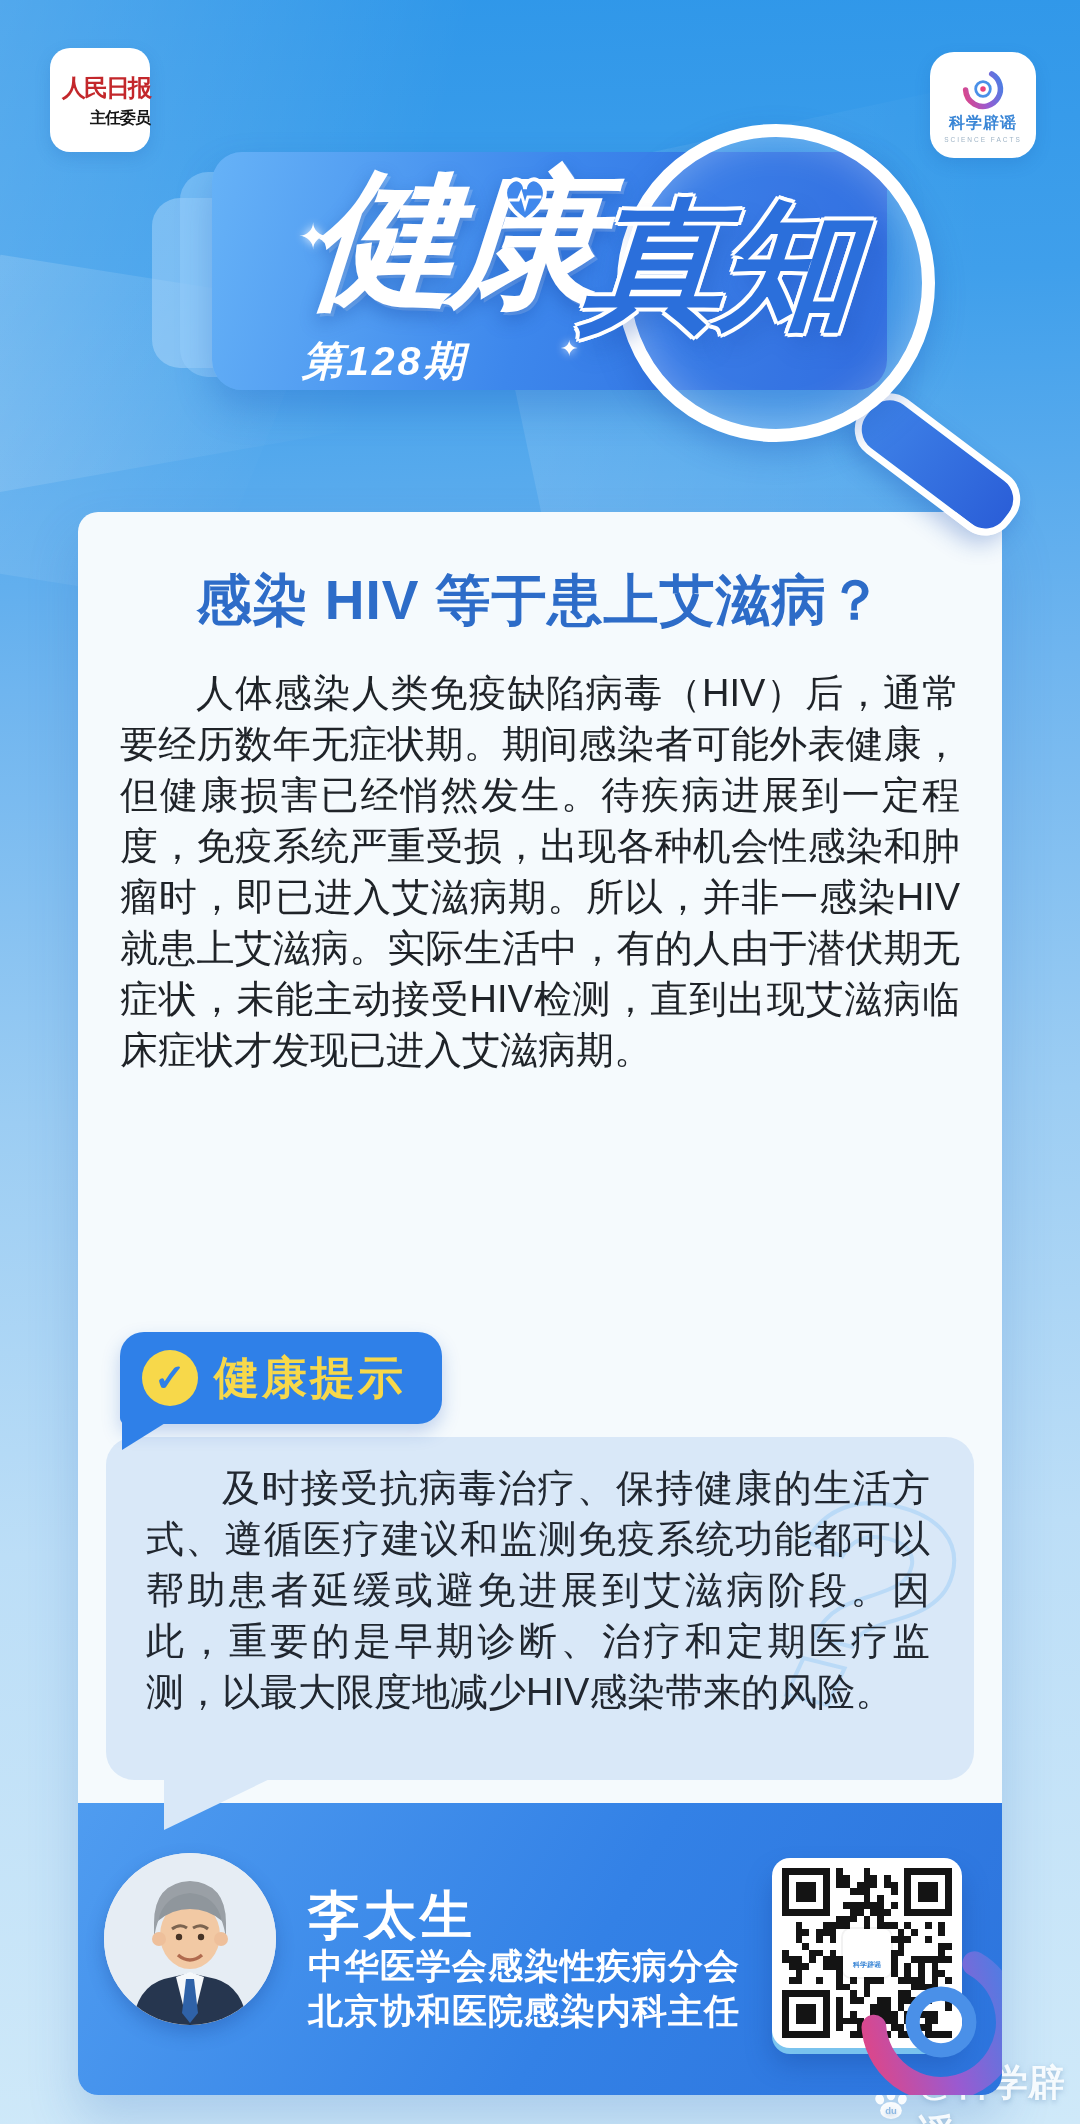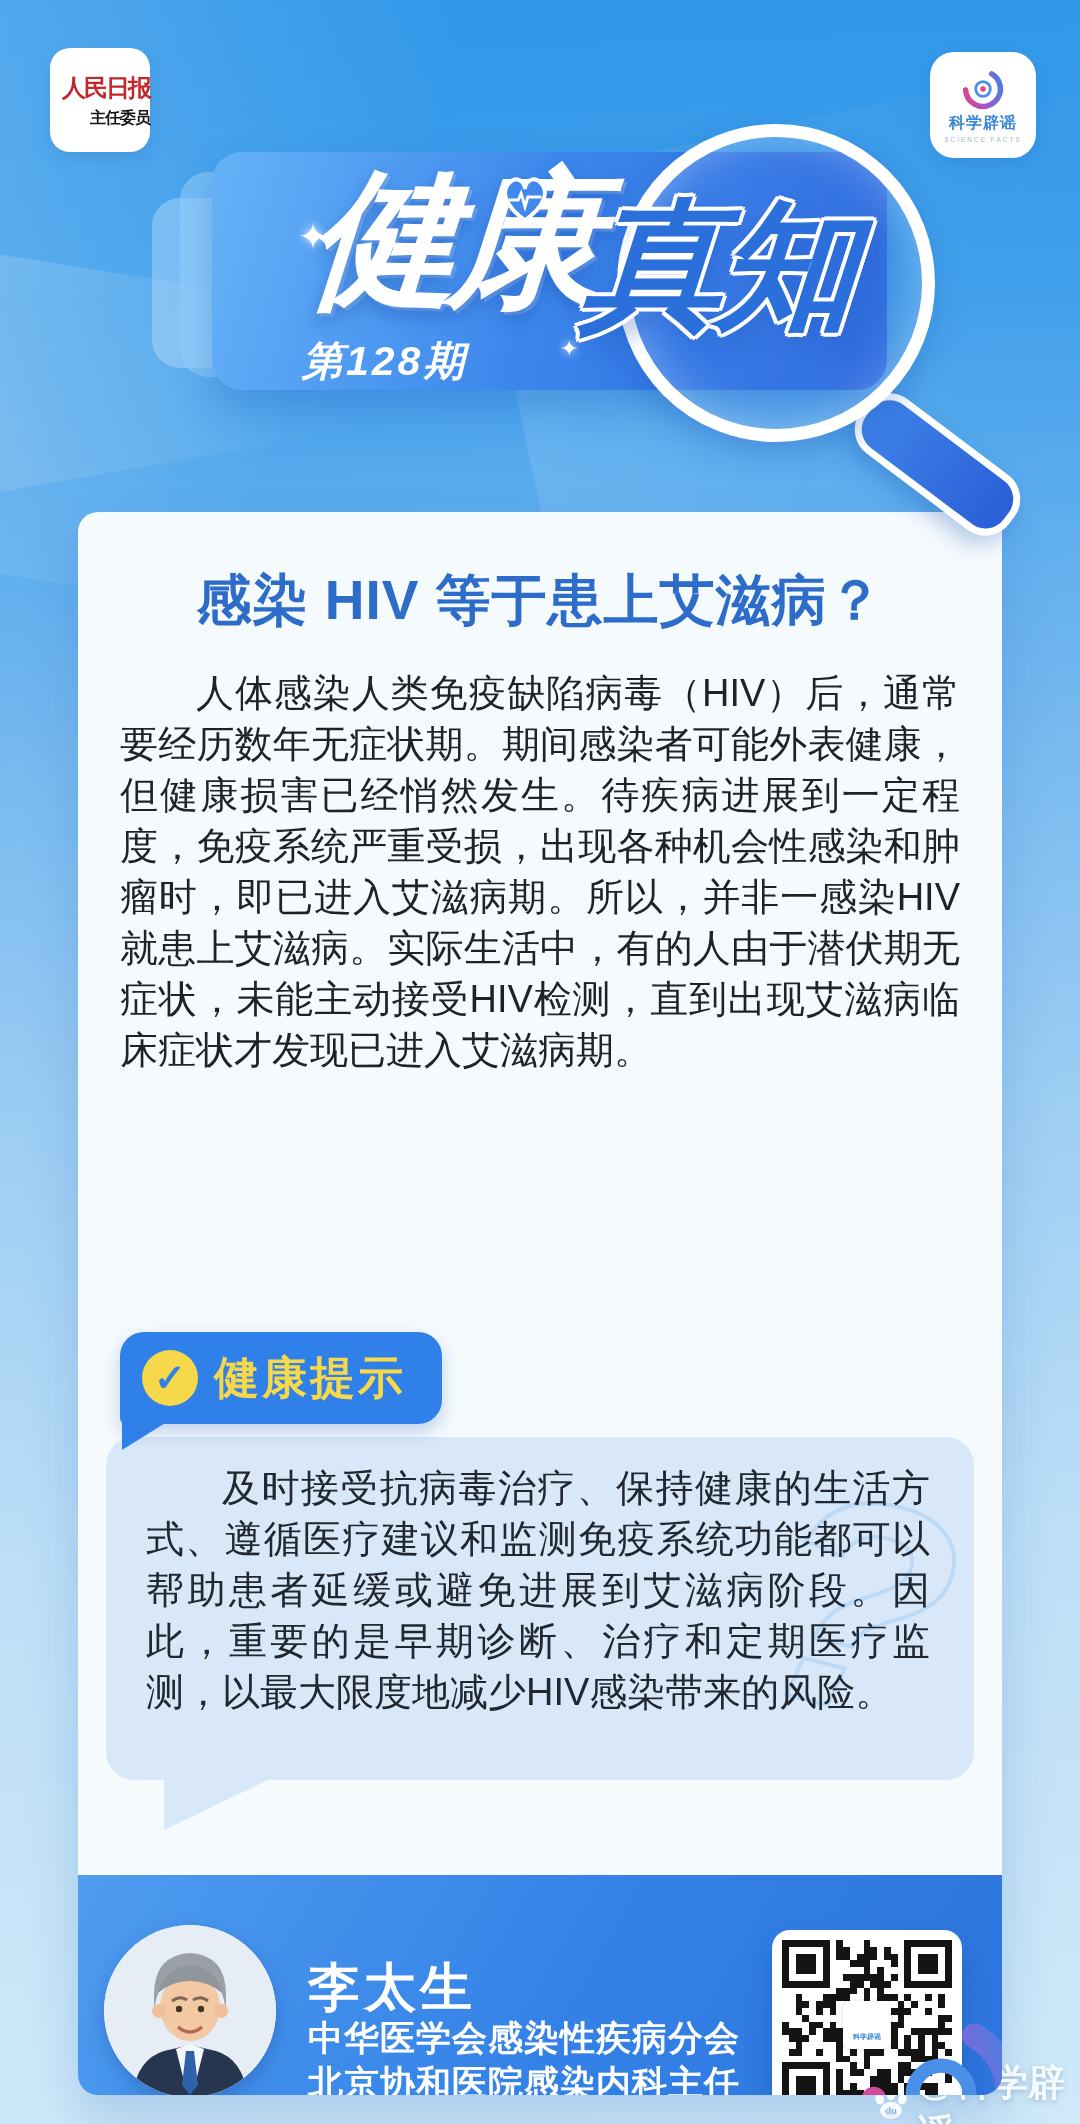--- a/index.html
+++ b/index.html
@@ -79,21 +79,21 @@
     background:var(--tip-panel-blue,#d9e8f8);border-radius:28px;z-index:2;}
   .tip-panel:after{content:"";position:absolute;left:58px;bottom:-50px;width:0;height:0;
     border-top:54px solid var(--tip-panel-blue,#d9e8f8);border-right:112px solid transparent;}
   .tip-text{position:relative;z-index:2;margin:0;padding:26px 44px 0 40px;font-size:38px;
     line-height:51px;color:#212730;text-align:justify;text-indent:2em;}
   .tip-qmark{position:absolute;right:26px;top:18px;font-size:300px;line-height:1;font-weight:700;
     font-style:italic;color:transparent;-webkit-text-stroke:4px rgba(160,205,245,.55);
     transform:rotate(14deg);z-index:1;}
 
   
-  .card-footer{position:absolute;left:0;bottom:0;width:100%;height:220px;z-index:1;
+  .card-footer{position:absolute;left:0;bottom:0;width:100%;height:292px;z-index:1;
     background:linear-gradient(120deg,#4f9cf0 0%,var(--footer-blue,#3381e6) 55%,#2d74dd 100%);}
   .avatar{position:absolute;left:26px;top:50px;width:172px;height:172px;border-radius:50%;
     overflow:hidden;background:#e6edf4;box-shadow:0 8px 18px rgba(20,60,140,.3);}
   .expert-name{position:absolute;left:230px;top:78px;font-size:52px;font-weight:900;color:#fff;
     letter-spacing:4px;}
   .expert-badge{position:absolute;left:452px;top:84px;height:58px;padding:0 22px;display:flex;
     align-items:center;background:#cdeafd;color:#2e74d8;font-size:38px;font-weight:700;
     border-radius:14px;letter-spacing:2px;}
   .expert-lines{position:absolute;left:230px;top:140px;font-size:35px;line-height:45px;
     font-weight:700;color:#fff;letter-spacing:1px;}

